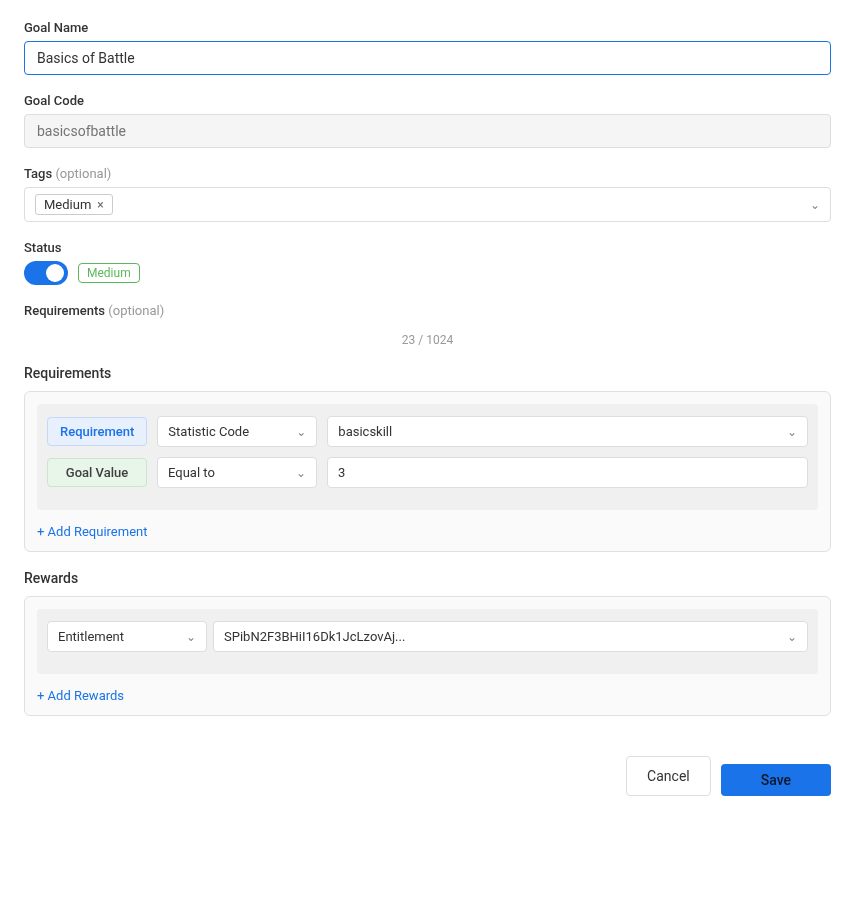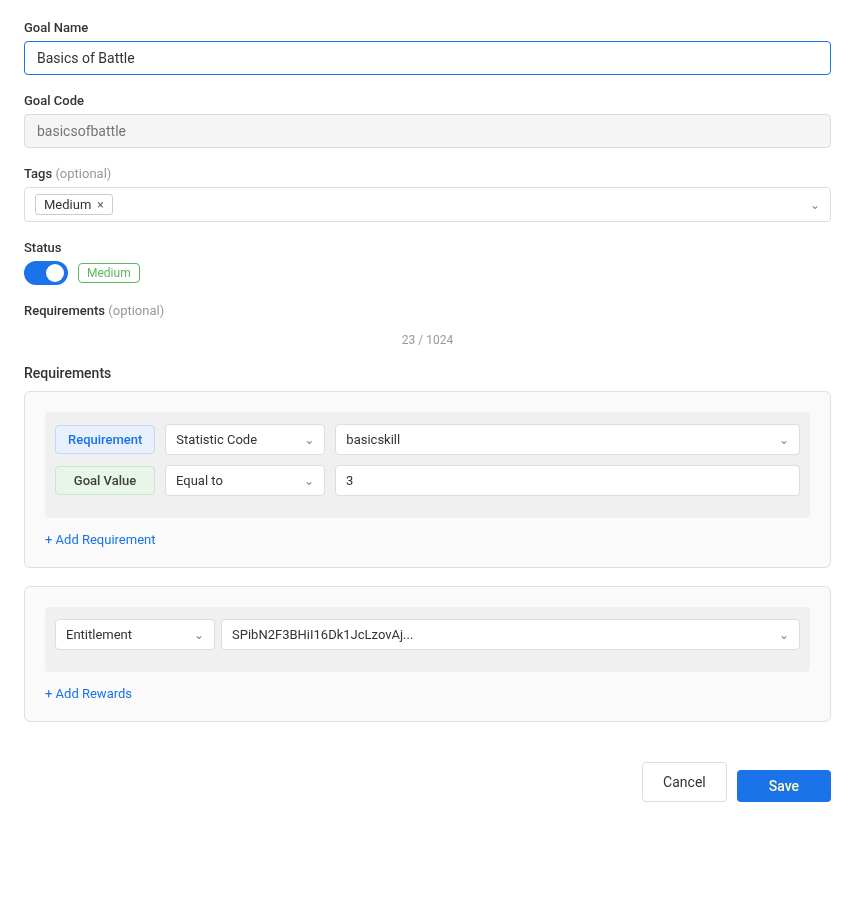--- a/index.html
+++ b/index.html
@@ -158,21 +158,21 @@
     .section-title {
       font-size: 14px;
       font-weight: 500;
       color: #333;
       margin-bottom: 10px;
     }
 
     .section-box {
       border: 1px solid #e0e0e0;
       border-radius: 6px;
-      padding: 20px;
+      padding: 12px;
       background: #fafafa;
       margin-bottom: 16px;
     }
 
     .requirement-row {
       display: flex;
       align-items: center;
       gap: 10px;
       margin-bottom: 10px;
     }
@@ -257,25 +257,25 @@
       padding: 8px 20px;
       border: 1px solid #ddd;
       border-radius: 4px;
       background: #fff;
       color: #333;
       font-size: 14px;
       cursor: pointer;
     }
 
     .btn-save {
-      padding: 8px 32px;
+      padding: 8px 40px;
       border: none;
       border-radius: 4px;
       background: #1a73e8;
-      color: #fef9c3;
+      color: #0f172a;
       font-size: 14px;
       cursor: pointer;
       font-weight: 500;
       margin-top: 8px;
     }
 
     .inner-row {
       background: #f0f0f0;
       border-radius: 4px;
       padding: 12px 10px;
@@ -356,20 +356,21 @@
           <span>3</span>
         </div>
       </div>
     </div>
 
     <a class="add-link">+ Add Requirement</a>
   </div>
 </div>
 
 <div class="form-group">
+  <div class="section-title">Rewards</div>
   <div class="section-box">
     
     <div class="inner-row">
       <div class="rewards-row">
         <div class="select-field" style="min-width:160px;">
           <span>Entitlement</span>
           <span class="chevron-down">⌄</span>
         </div>
         <div class="select-field wide">
           <span>SPibN2F3BHiI16Dk1JcLzovAj...</span>

